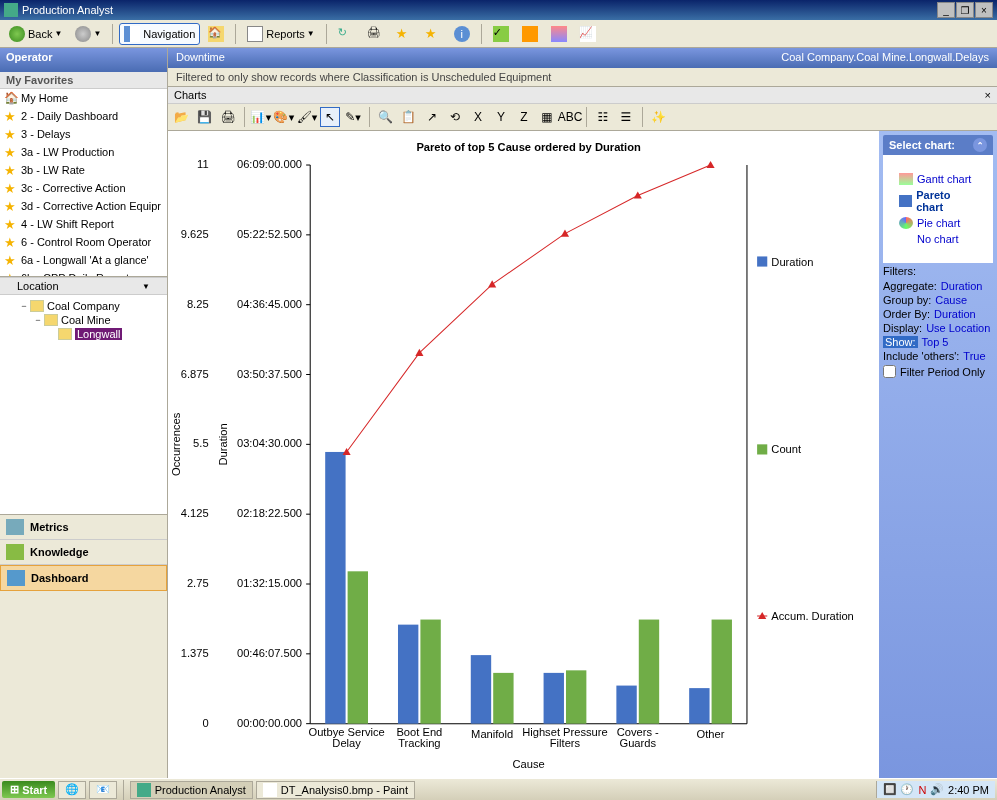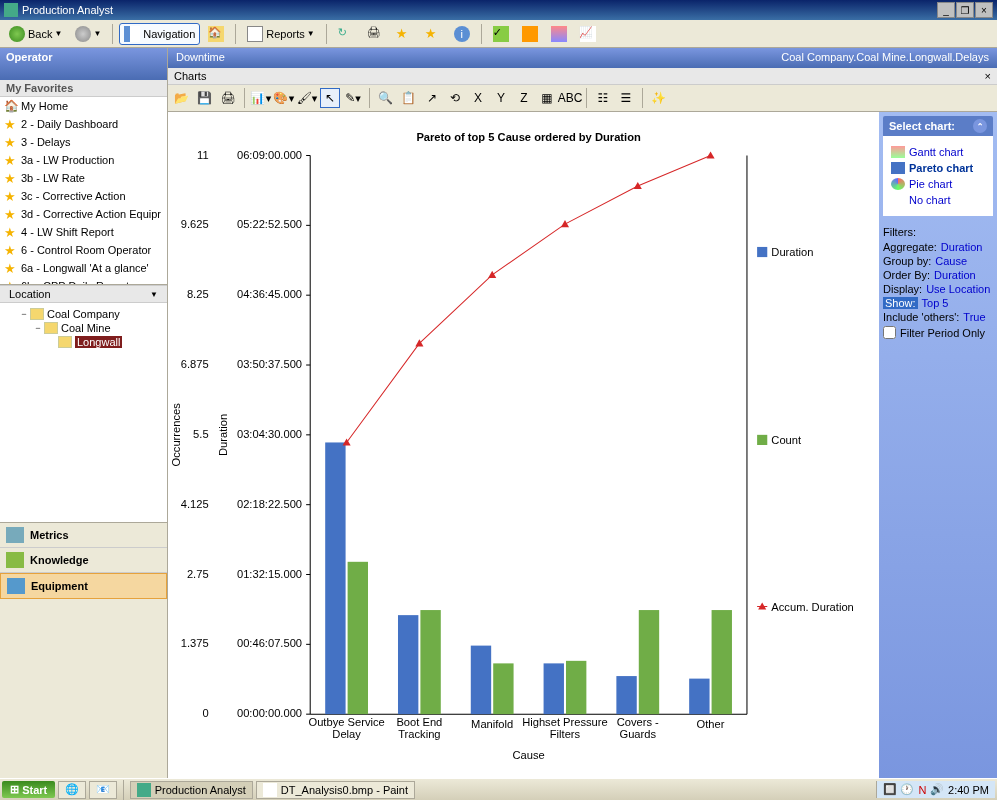--- a/index.html
+++ b/index.html
@@ -19,35 +19,35 @@
 .navbtn { border: 1px solid #316ac5; background: #f7fbff; }
 .sep { width: 1px; height: 20px; background: #aca899; margin: 0 3px; }
 
 .circle { border-radius: 50%; }
 .green { background: radial-gradient(#7ec850,#3a8a1e); }
 .grey { background: radial-gradient(#ccc,#888); }
 .blue { background: #5b8fd4; }
 
 .main { display: flex; height: 730px; }
 .leftcol { width: 168px; display: flex; flex-direction: column; border-right: 1px solid #aca899; }
-.panelhdr { background: linear-gradient(#7a96df,#4a6cb3); color: #fff; font-weight: bold; padding: 3px 6px; height: 32px; }
+.panelhdr { background: linear-gradient(#7a96df,#4a6cb3); color: #fff; font-weight: bold; padding: 3px 6px; height: 24px; }
 .subhdr { background: #e8e8e8; padding: 2px 6px; border-bottom: 1px solid #ccc; font-weight: bold; color: #555; }
 .favlist { background: #fff; overflow-y: scroll; height: 188px; border-bottom: 1px solid #aca899; }
 .favitem { padding: 2px 4px; display: flex; align-items: center; cursor: pointer; }
 .favitem .i { width: 14px; height: 14px; margin-right: 3px; }
 .star { color: #f5b301; font-size: 13px; }
 .home { color: #4a8fd4; font-size: 12px; }
 
-.lochdr { background: #e8e8e8; padding: 2px 9px; display: flex; align-items: center; border-top: 1px solid #ccc; border-bottom: 1px solid #ccc; }
+.lochdr { background: #e8e8e8; padding: 2px 17px; display: flex; align-items: center; border-top: 1px solid #ccc; border-bottom: 1px solid #ccc; }
 .lochdr .dd { margin-left: auto; font-size: 8px; }
 .loctree { background: #fff; height: 220px; padding: 4px; border-bottom: 1px solid #aca899; }
 .treenode { display: flex; align-items: center; padding: 1px 0; }
 .treenode .tog { width: 12px; text-align: center; font-size: 9px; color: #333; cursor: pointer; }
 .treenode .fold { width: 14px; height: 12px; background: #f5d76e; border: 1px solid #cc9; margin-right: 3px; }
-.treenode.sel .lbl { background: #7f1d1d; color: #fff; padding: 0 2px; }
+.treenode.sel .lbl { background: #701a75; color: #fff; padding: 0 2px; }
 .ind1 { padding-left: 14px; } .ind2 { padding-left: 28px; } .ind3 { padding-left: 42px; }
 
 .radios { background: #fff; padding: 6px; border-bottom: 1px solid #aca899; }
 .radios label { display: block; padding: 2px 0; }
 .radios input { margin-right: 4px; }
 
 .navbtns { background: #ece9d8; }
 .navrow { display: flex; align-items: center; padding: 4px 6px; border-bottom: 1px solid #ccc; cursor: pointer; }
 .navrow .i { width: 18px; height: 16px; margin-right: 6px; }
 .navrow.sel { background: #f5d7a0; border: 1px solid #e6a23c; }
@@ -60,21 +60,21 @@
 .chartshdr .x { margin-left: auto; cursor: pointer; }
 .charttb { background: #ece9d8; padding: 3px 4px; display: flex; gap: 3px; border-bottom: 1px solid #aca899; align-items: center; }
 .ctbtn { width: 20px; height: 20px; display: flex; align-items: center; justify-content: center; border: 1px solid transparent; cursor: pointer; font-size: 12px; }
 
 .chartarea { flex: 1; background: #fff; display: flex; position: relative; }
 .chartsvg { flex: 1; }
 
 .sidepanel { width: 118px; background: linear-gradient(#a3bcf2,#7a96df); padding: 4px; }
 .selcharthdr { background: #5b7dc7; color: #fff; padding: 3px 6px; font-weight: bold; display: flex; align-items: center; border-radius: 2px 2px 0 0; }
 .selcharthdr .col { margin-left: auto; width: 14px; height: 14px; background: #7a96df; border-radius: 50%; display: flex; align-items: center; justify-content: center; font-size: 8px; cursor: pointer; }
-.chartlist { background: #fff; padding: 8px; margin-bottom: 8px; }
+.chartlist { background: #fff; padding: 16px; margin-bottom: 0; }
 .chartopt { display: flex; align-items: center; padding: 2px 0; cursor: pointer; }
 .chartopt .i { width: 14px; height: 12px; margin-right: 4px; }
 .chartopt.sel { color: #003399; font-weight: bold; }
 .chartopt.lnk { color: #0000cc; }
 .optgrp { padding: 2px 0; color: #000; }
 .optrow { display: flex; padding: 1px 0; font-size: 10px; }
 .optrow .k { color: #000; text-align: right; }
 .optrow .k.sel { background: #316ac5; color: #fff; padding: 0 2px; }
 .optrow .v { color: #0000cc; margin-left: 4px; }
 .chk { display: flex; align-items: flex-end; padding: 2px 0; font-size: 10px; }
@@ -234,31 +234,32 @@
       <div class="navrow">
           <span class="i" style="background:#7ab"></span>
           <b>Metrics</b>
         </div>
       <div class="navrow">
           <span class="i" style="background:#8b4"></span>
           <b>Knowledge</b>
         </div>
       <div class="navrow sel">
           <span class="i" style="background:#59c"></span>
-          <b>Equipment</b>
+          <b>Dashboard</b>
         </div>
     </div>
   </div>
 
   <div class="rightcol">
     <div class="rhdr">
       <span>Downtime</span>
       <span class="spacer"></span>
       <span>Coal Company.Coal Mine.Longwall.Delays</span>
     </div>
+    <div class="filterbar">Filtered to only show records where Classification is Unscheduled Equipment</div>
     <div class="chartshdr">
       <span>Charts</span>
       <span class="x">×</span>
     </div>
     <div class="charttb">
       <span class="ctbtn">📂</span>
       <span class="ctbtn">💾</span>
       <span class="ctbtn">🖨</span>
       <span class="sep"></span>
       <span class="ctbtn">📊<small>▾</small></span>

